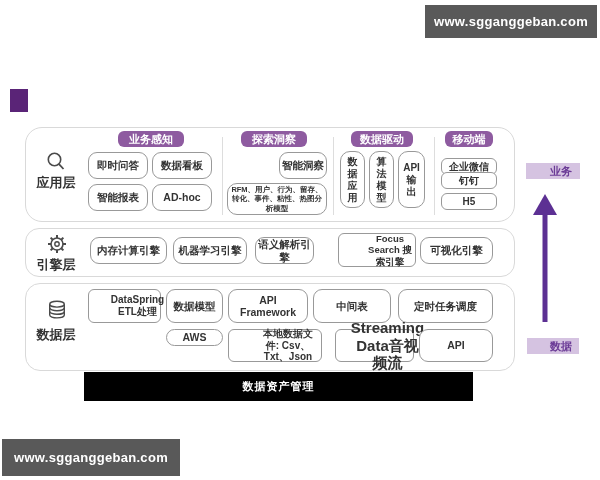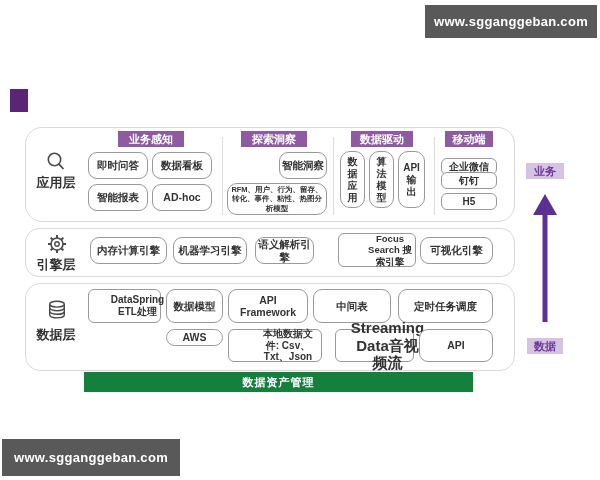--- a/index.html
+++ b/index.html
@@ -19,40 +19,40 @@
   .container{
     position:absolute;left:25px;width:490px;background:#ffffff;
     border:1.5px solid #d9d9d9;border-radius:17px;box-sizing:border-box;
   }
   .layer-label{
     position:absolute;width:60px;text-align:center;font-size:13px;font-weight:bold;color:#333333;
   }
   .icon{position:absolute;}
   .hdr{
     position:absolute;background:#8e5ba0;color:#ffffff;font-size:11px;font-weight:bold;
-    display:flex;align-items:center;justify-content:center;border-radius:0;
+    display:flex;align-items:center;justify-content:center;border-radius:6px;
     box-sizing:border-box;height:16px;font-family:Liberation Mono, monospace;
   }
   .box{
     position:absolute;background:#ffffff;border:1.4px solid #999999;border-radius:9px;
     display:flex;align-items:center;justify-content:center;text-align:center;
     font-size:10.5px;font-weight:bold;color:#333333;box-sizing:border-box;
     line-height:1.18;padding:1px 2px;
   }
   .box.small{font-size:10px;border-radius:6px;}
   .box.tiny{font-size:7.5px;border-radius:10px;line-height:1.25;}
   .box.two{font-size:9.5px;border-radius:6px;padding-left:28px;}
   .box.vbox{white-space:pre-line;font-size:10px;border-radius:10px;line-height:1.2;}
   .divider{position:absolute;width:1px;background:#dddddd;}
   .tag{
     position:absolute;background:#d5c3e1;color:#6b3b96;font-size:11px;font-weight:bold;
-    display:flex;align-items:center;justify-content:center;height:16px;
+    display:flex;align-items:center;justify-content:center;height:16px;padding-left:16px;
   }
   .assetbar{
-    position:absolute;left:84px;top:372px;width:389px;height:20px;background:#15803d;
+    position:absolute;left:84px;top:372px;width:389px;height:29px;background:#000000;
     color:#ffffff;font-size:11px;font-weight:bold;display:flex;align-items:center;
     justify-content:center;letter-spacing:1px;
   }
 </style>
 </head>
 <body>
 
 <div id="canvas">
 
   <div class="wm" style="left:425px;top:5px;width:172px;height:33px;">www.sgganggeban.com</div>

